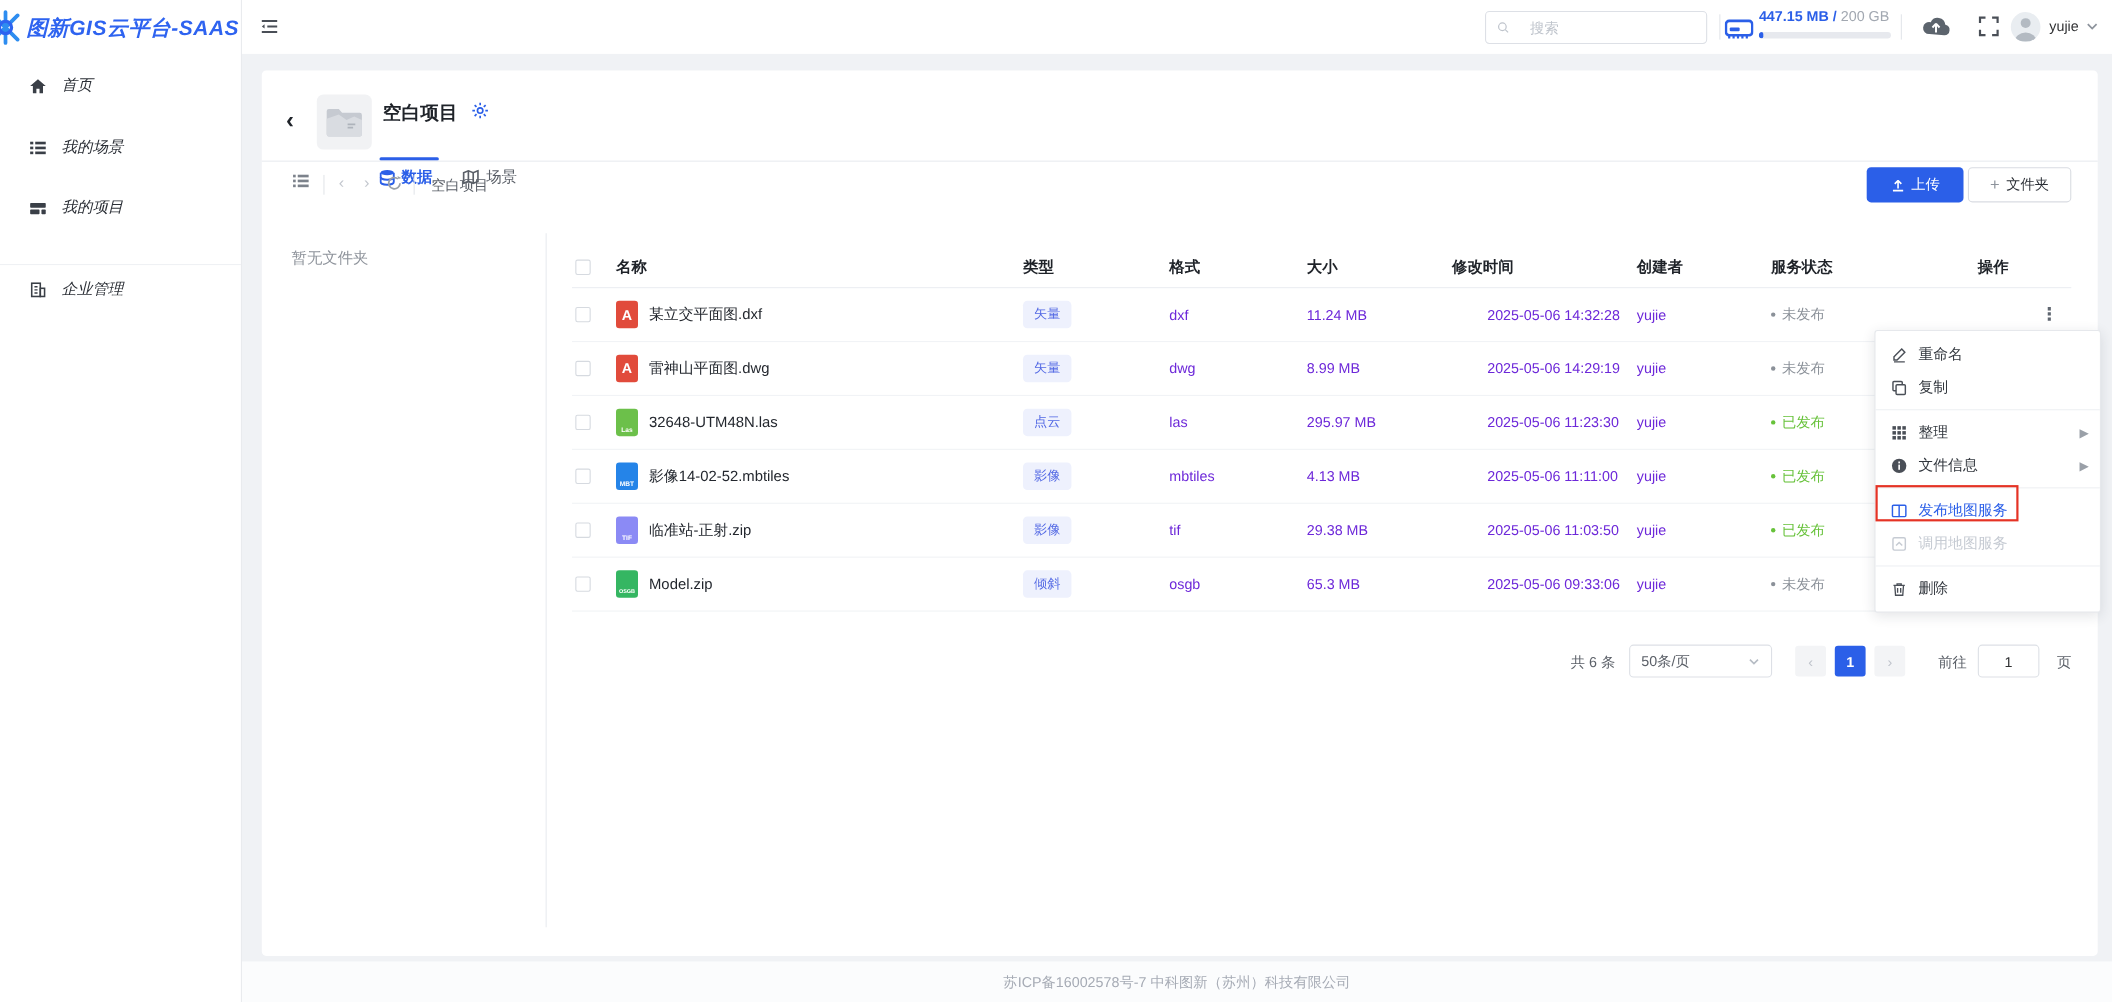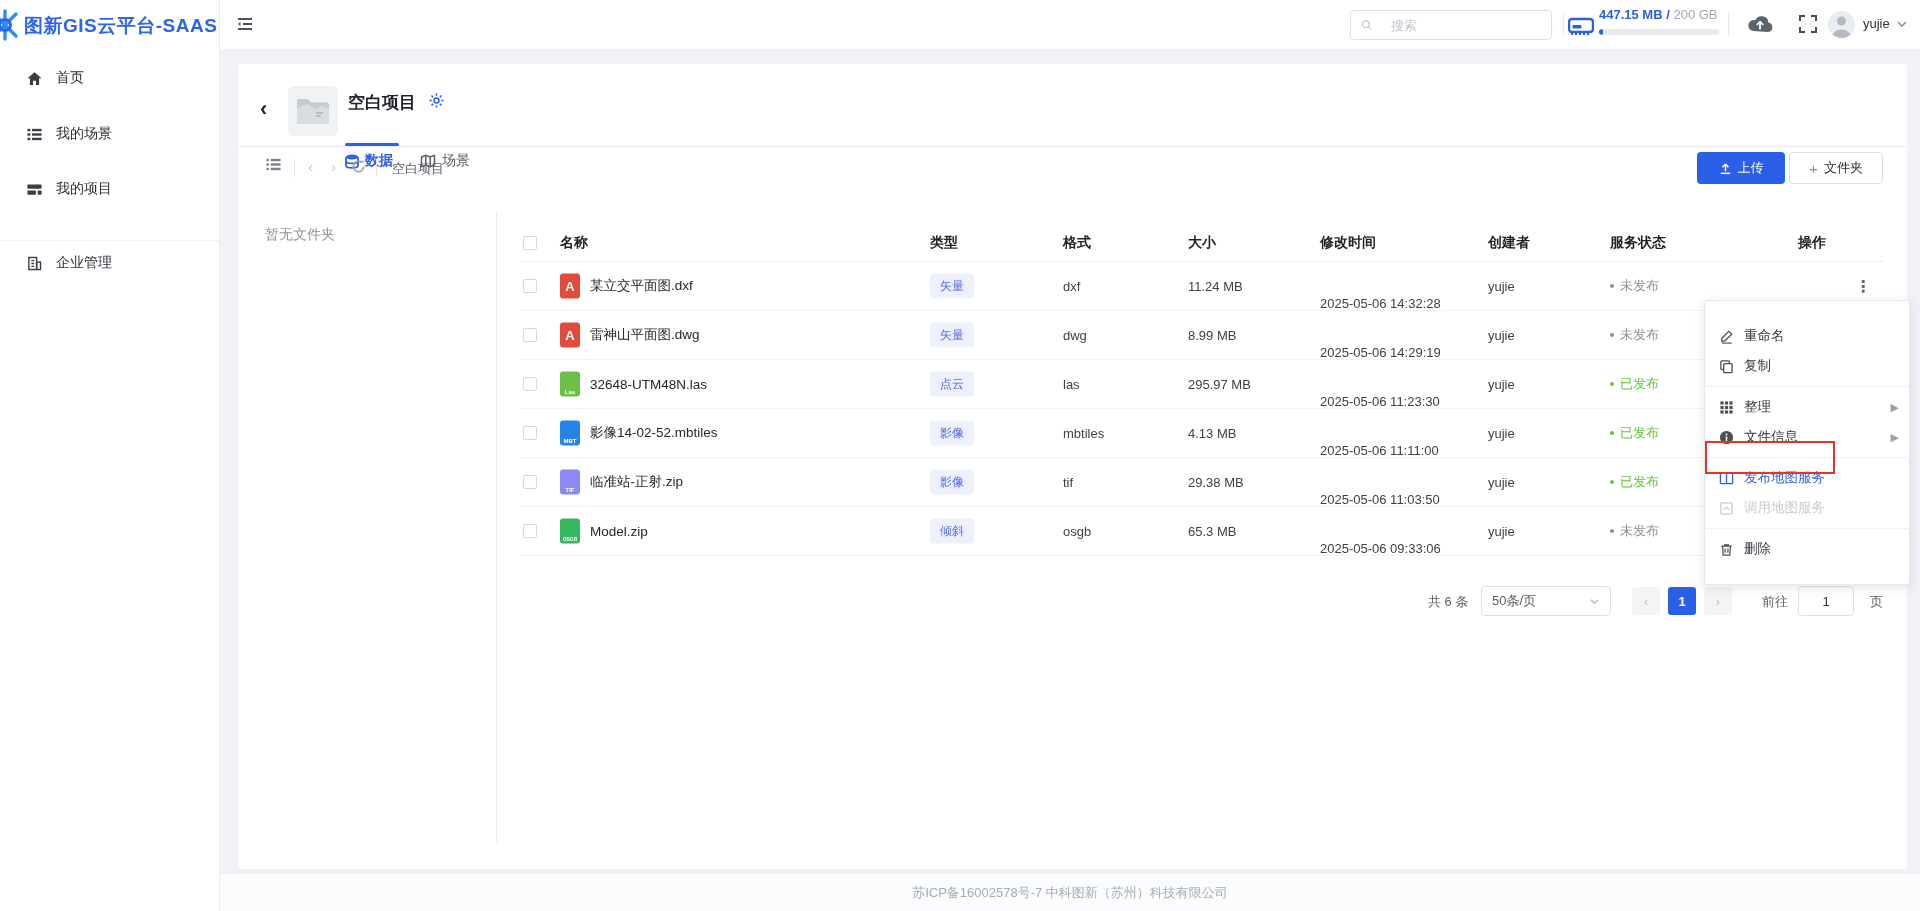--- a/index.html
+++ b/index.html
@@ -1,20 +1,20 @@
 <!DOCTYPE html>
 <html><head>
 <meta charset="utf-8">
 <style>
   * { margin:0; padding:0; box-sizing:border-box; }
   html,body { width:1920px; height:911px; font-family:"Liberation Sans","DejaVu Sans",sans-serif; background:#f0f2f5; overflow:hidden; }
   .page { position:relative; width:1920px; height:911px; }
 
   
-  .sidebar { position:absolute; left:0; top:0; width:220px; height:911px; background:#fff; border-right:1px solid #e9ebee; z-index:5; overflow:hidden; }
+  .sidebar { position:absolute; left:0; top:0; width:220px; height:911px; background:#fff; border-right:1px solid #e9ebee; z-index:5; overflow:hidden;font-style:italic; }
   .logo-row { position:relative; height:49px; display:flex; align-items:center; overflow:hidden; }
   .logo-icon { position:absolute; left:-12px; top:8px; width:34px; height:34px; }
   .logo-text { position:absolute; left:24px; top:13px; width:210px; font-size:19px; font-weight:bold; color:#2e63f0; letter-spacing:0.5px; white-space:nowrap; }
   .side-item { position:absolute; left:0; width:220px; height:40px; display:flex; align-items:center; padding-left:26px; gap:13px; cursor:pointer; }
   .side-item .s-ico { width:17px; height:17px; flex:0 0 17px; }
   .side-item .s-label { font-size:14px; color:#2b2f36; }
   .side-div { position:absolute; left:0; top:240px; width:220px; height:1px; background:#eff1f4; }
 
   
   .topbar { position:absolute; left:220px; top:0; width:1700px; height:49px; background:#fff; z-index:4; }
@@ -59,46 +59,46 @@
 
   
   .vdiv { position:absolute; left:258px; top:148px; width:1px; height:631px; background:#e9ebef; }
   .empty-folder { position:absolute; left:27px; top:162px; font-size:14px; color:#8e939b; }
 
   
   .tbl { position:absolute; left:282px; top:161px; width:1363px; height:331px; }
   .thead { position:absolute; left:0; top:0; width:1363px; height:37px; border-bottom:1px solid #eceef2; }
   .th { position:absolute; top:50%; transform:translateY(-50%); font-size:14px; font-weight:bold; color:#1f2329; white-space:nowrap; }
   .trow { position:absolute; left:0; width:1363px; height:49px; border-bottom:1px solid #f1f3f6; }
-  .cell { position:absolute; top:50%; transform:translateY(-50%); font-size:13px; color:#404040; white-space:nowrap; }
+  .cell { position:absolute; top:50%; transform:translateY(-50%); font-size:13px; color:#6d28d9; white-space:nowrap; }
   .cb { position:absolute; left:3px; top:50%; transform:translateY(-50%); width:14px; height:14px; border:1px solid #d6dae0; border-radius:2px; background:#fff; cursor:pointer; }
   .fbadge { position:absolute; left:40px; top:50%; transform:translateY(-50%); width:20px; height:25px; border-radius:3px; color:#fff; display:flex; align-items:flex-end; justify-content:center; font-weight:bold; font-size:6px; padding-bottom:2px; }
   .badge-lg { font-size:13px; align-items:center; padding-bottom:0; }
   .fname { left:70px; font-size:13.5px; color:#23272e; cursor:pointer; }
   .tag { position:absolute; left:410px; top:50%; transform:translateY(-50%); background:#eef1fd; color:#5268e4; font-size:12px; border-radius:4px; padding:4px 10px; }
-  .c-fmt { left:543px; } .c-size { left:668px; } .c-mod { left:800px;margin-top:17px; } .c-creator { left:968px; }
+  .c-fmt { left:543px; } .c-size { left:668px; } .c-mod { left:832px; } .c-creator { left:968px; }
   .c-status { left:1090px; display:flex; align-items:center; gap:6px; }
   .c-status .dot { width:4px; height:4px; border-radius:50%; background:currentColor; display:inline-block; }
   .more { position:absolute; left:1335px; top:50%; transform:translateY(-50%); font-size:16px; font-weight:bold; color:#5f6670; cursor:pointer; letter-spacing:1px; }
   .h-name { left:40px; } .h-type { left:410px; } .h-fmt { left:543px; } .h-size { left:668px; }
   .h-mod { left:800px; } .h-creator { left:968px; } .h-status { left:1090px; } .h-action { left:1278px; }
 
   
   .pager { position:absolute; left:0; top:521px; width:1645px; height:32px; }
   .pg-total { position:absolute; left:1190px; top:8px; font-size:13px; color:#5b6068; }
   .pg-size { position:absolute; left:1243px; top:1px; width:130px; height:30px; border:1px solid #dde0e6; border-radius:4px; display:flex; align-items:center; justify-content:space-between; padding:0 10px; font-size:13px; color:#5b6068; cursor:pointer; background:#fff; }
   .pg-btn { position:absolute; top:2px; width:28px; height:28px; border-radius:3px; background:#f3f4f6; color:#c0c4cc; font-size:13px; display:flex; align-items:center; justify-content:center; cursor:pointer; }
   .pg-prev { left:1394px; } .pg-next { left:1466px; }
   .pg-cur { position:absolute; left:1430px; top:2px; width:28px; height:28px; border-radius:3px; background:#2b5fe8; color:#fff; font-size:13px; font-weight:bold; display:flex; align-items:center; justify-content:center; cursor:pointer; }
   .pg-goto { position:absolute; left:1524px; top:8px; font-size:13px; color:#5b6068; }
   .pg-input { position:absolute; left:1560px; top:1px; width:56px; height:30px; border:1px solid #dde0e6; border-radius:4px; text-align:center; font-size:13px; color:#303133; outline:none; }
   .pg-unit { position:absolute; left:1632px; top:8px; font-size:13px; color:#5b6068; }
 
   
-  .ctx-menu { position:absolute; left:1704px; top:300px; width:206px; background:#fff; border:1px solid #e6e8ec; border-radius:3px; box-shadow:0 3px 12px rgba(30,40,60,0.12); z-index:20; padding:20px 0; }
+  .ctx-menu { position:absolute; left:1704px; top:300px; width:206px; background:#fff; border:1px solid #e6e8ec; border-radius:3px; box-shadow:0 3px 12px rgba(30,40,60,0.12); z-index:20; padding:6px 0; }
   .menu-item { height:30px; display:flex; align-items:center; padding:0 14px; gap:10px; font-size:13.5px; color:#32373e; cursor:pointer; position:relative; }
   .menu-item .m-ico { width:15px; height:15px; flex:0 0 15px; }
   .menu-item .m-arrow { position:absolute; right:10px; color:#9aa0a8; font-size:11px; }
   .menu-item.accent { color:#2b5fe8; }
   .menu-item.disabled { color:#c6cbd3; cursor:default; }
   .menu-div { height:1px; background:#eef0f3; margin:5px 0; }
   .red-box { position:absolute; left:0px; top:140px; width:130px; height:33px; border:2px solid #e53325; pointer-events:none; }
 
   
   .footer { position:absolute; left:220px; top:874px; width:1700px; height:37px; background:#fbfcfd; display:flex; align-items:center; justify-content:center; }

